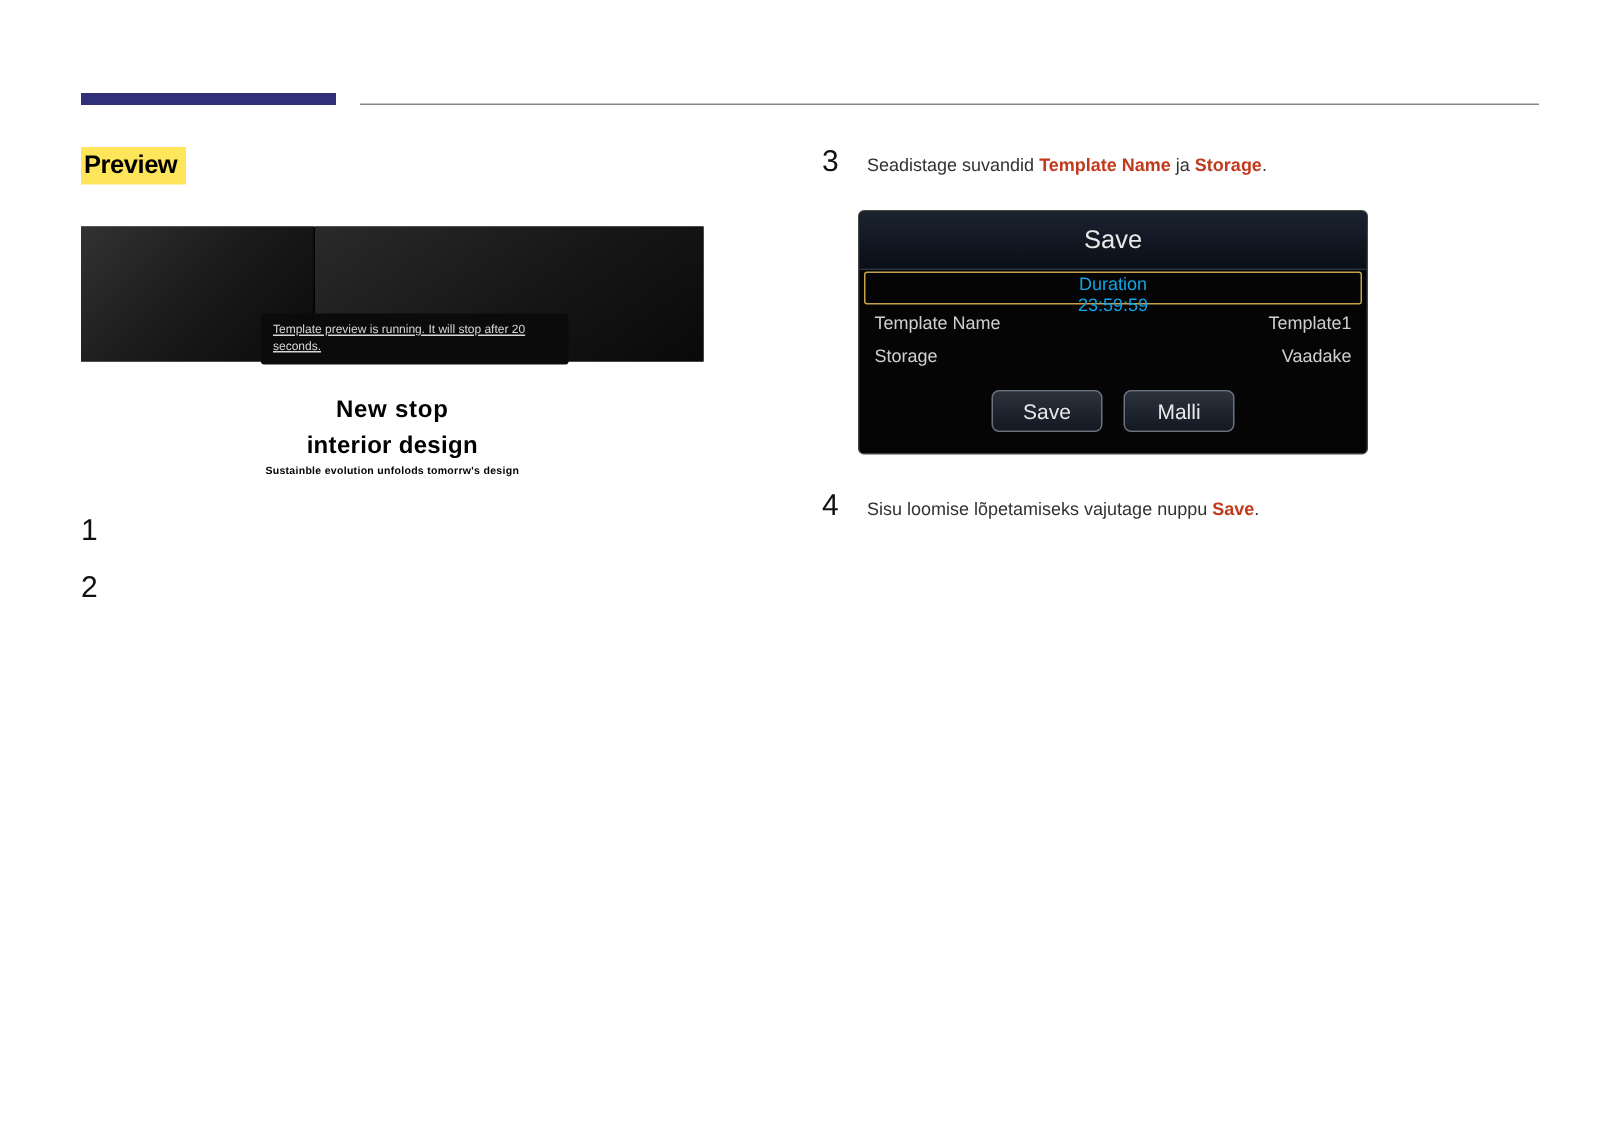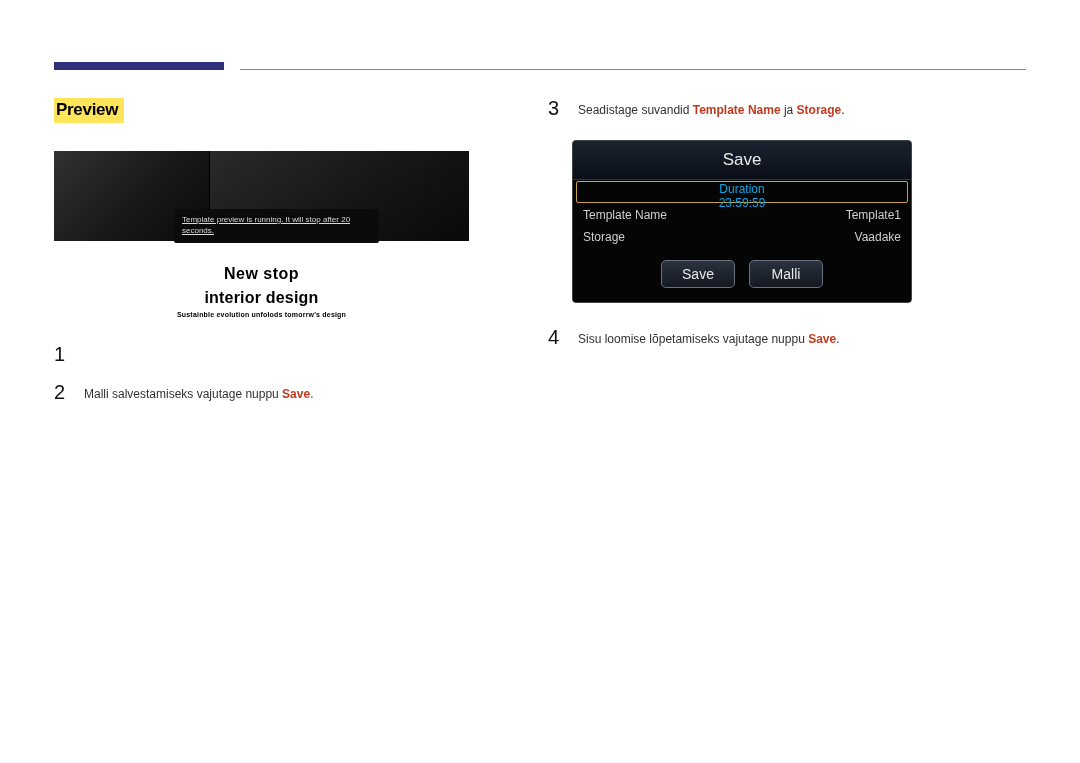--- a/index.html
+++ b/index.html
@@ -212,23 +212,20 @@
       <div class="ct3">Sustainble evolution unfolods tomorrw's design</div>
     </div>
   </div>
 
   <div class="step">
     <div class="step-num">1</div>
   </div>
 
   <div class="step">
     <div class="step-num">2</div>
-    <div class="step-text">
-      <span>Malli salvestamiseks vajutage nuppu </span><span class="hl-red">Save</span><span>.</span>
-    </div>
   </div>
 </div>
 
 <div class="right-col">
 
   <div class="step">
     <div class="step-num">3</div>
     <div class="step-text">
       <span>Seadistage suvandid </span><span class="hl-red">Template Name</span><span> ja </span><span class="hl-red">Storage</span><span>.</span>
     </div>

